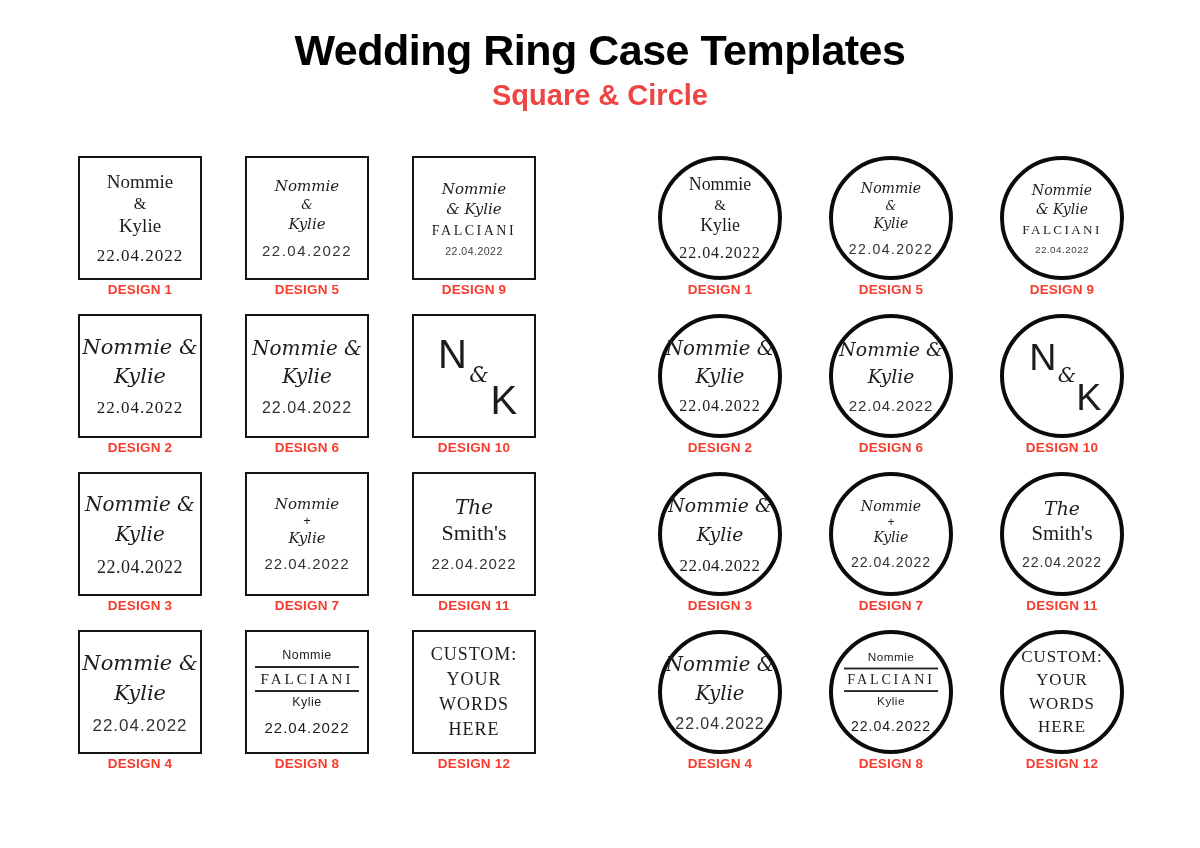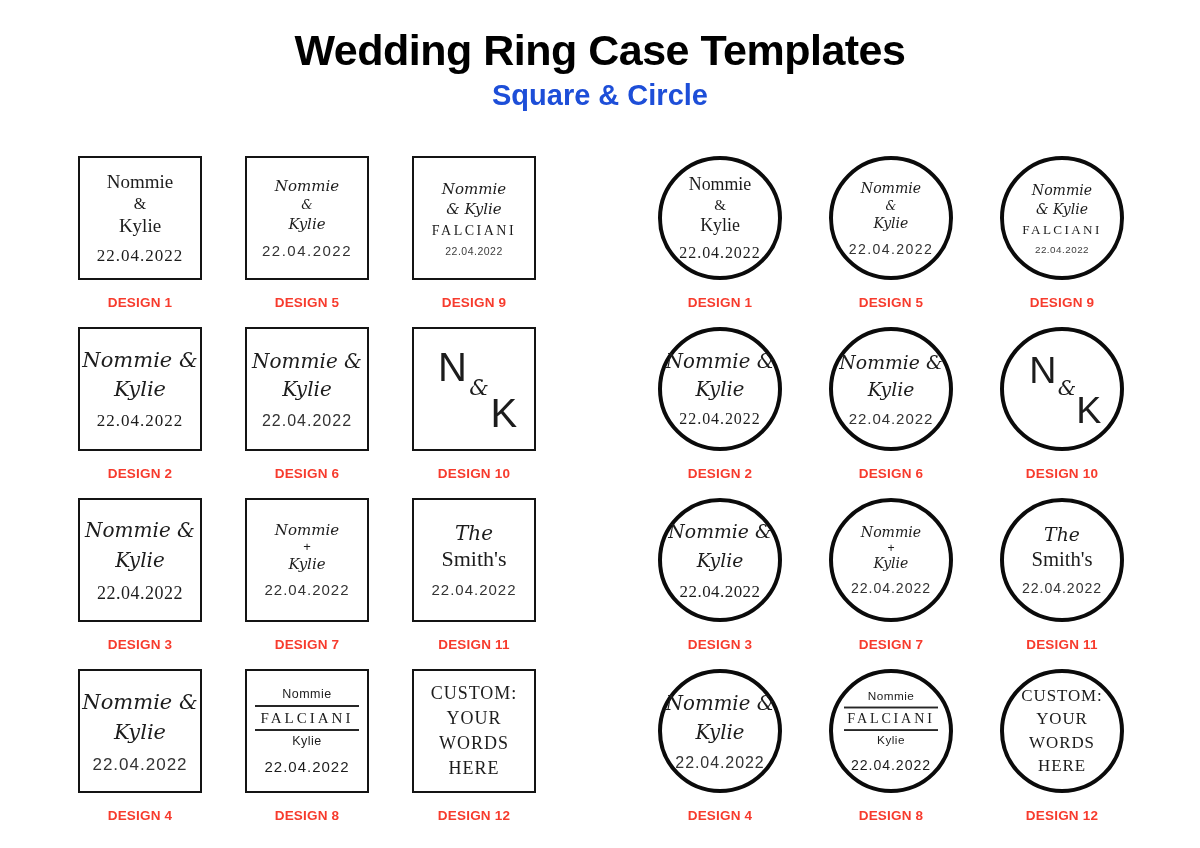--- a/index.html
+++ b/index.html
@@ -5,34 +5,34 @@
   :root { --label-color:#f73b2d; --ink:#1c1c1c; }
   * { margin:0; padding:0; box-sizing:border-box; }
   html,body { width:1200px; height:848px; background:#ffffff; overflow:hidden;
     font-family:"Liberation Sans", sans-serif; }
   .page { width:1200px; height:848px; position:relative; }
 
   
   header { text-align:center; padding-top:26px; }
   .title { font-size:43px; font-weight:bold; color:#000; letter-spacing:-0.5px;
     font-family:"Liberation Sans", sans-serif; }
-  .subtitle { font-size:29px; font-weight:bold; color:#1d4ed8; margin-top:4px;
+  .subtitle { font-size:29px; font-weight:bold; color:#ef4444; margin-top:4px;
     font-family:"Liberation Sans", sans-serif; }
 
   
   .content { display:flex; justify-content:space-between;
     padding:0 76px 0 78px; margin-top:44px; align-items:flex-start; }
   .grid { display:grid; grid-template-columns:repeat(3, 124px);
     column-gap:43px; row-gap:17px; }
   .grid.circles { column-gap:47px; }
   .cell { width:124px; }
   .frame { position:relative; width:124px; height:124px; background:#fff;padding-left:9px; }
   .frame.square { border:2px solid #141414; }
   .frame.circle { border:4px solid #0b0b0b; border-radius:50%; }
-  .dlabel { margin-top:15px; text-align:center; font-size:13.5px; font-weight:bold;
+  .dlabel { margin-top:2px; text-align:center; font-size:13.5px; font-weight:bold;
     color:var(--label-color); letter-spacing:0.2px; white-space:nowrap; }
 
   .inner { position:absolute; inset:0; display:flex; flex-direction:column;
     align-items:center; justify-content:center; text-align:center;
     color:var(--ink); line-height:1.2; }
   .circle .inner { transform:scale(0.94); }
   .scr { font-family:"DejaVu Serif", serif; font-style:italic; }
   .sans { font-family:"Liberation Sans", sans-serif; }
 
   

